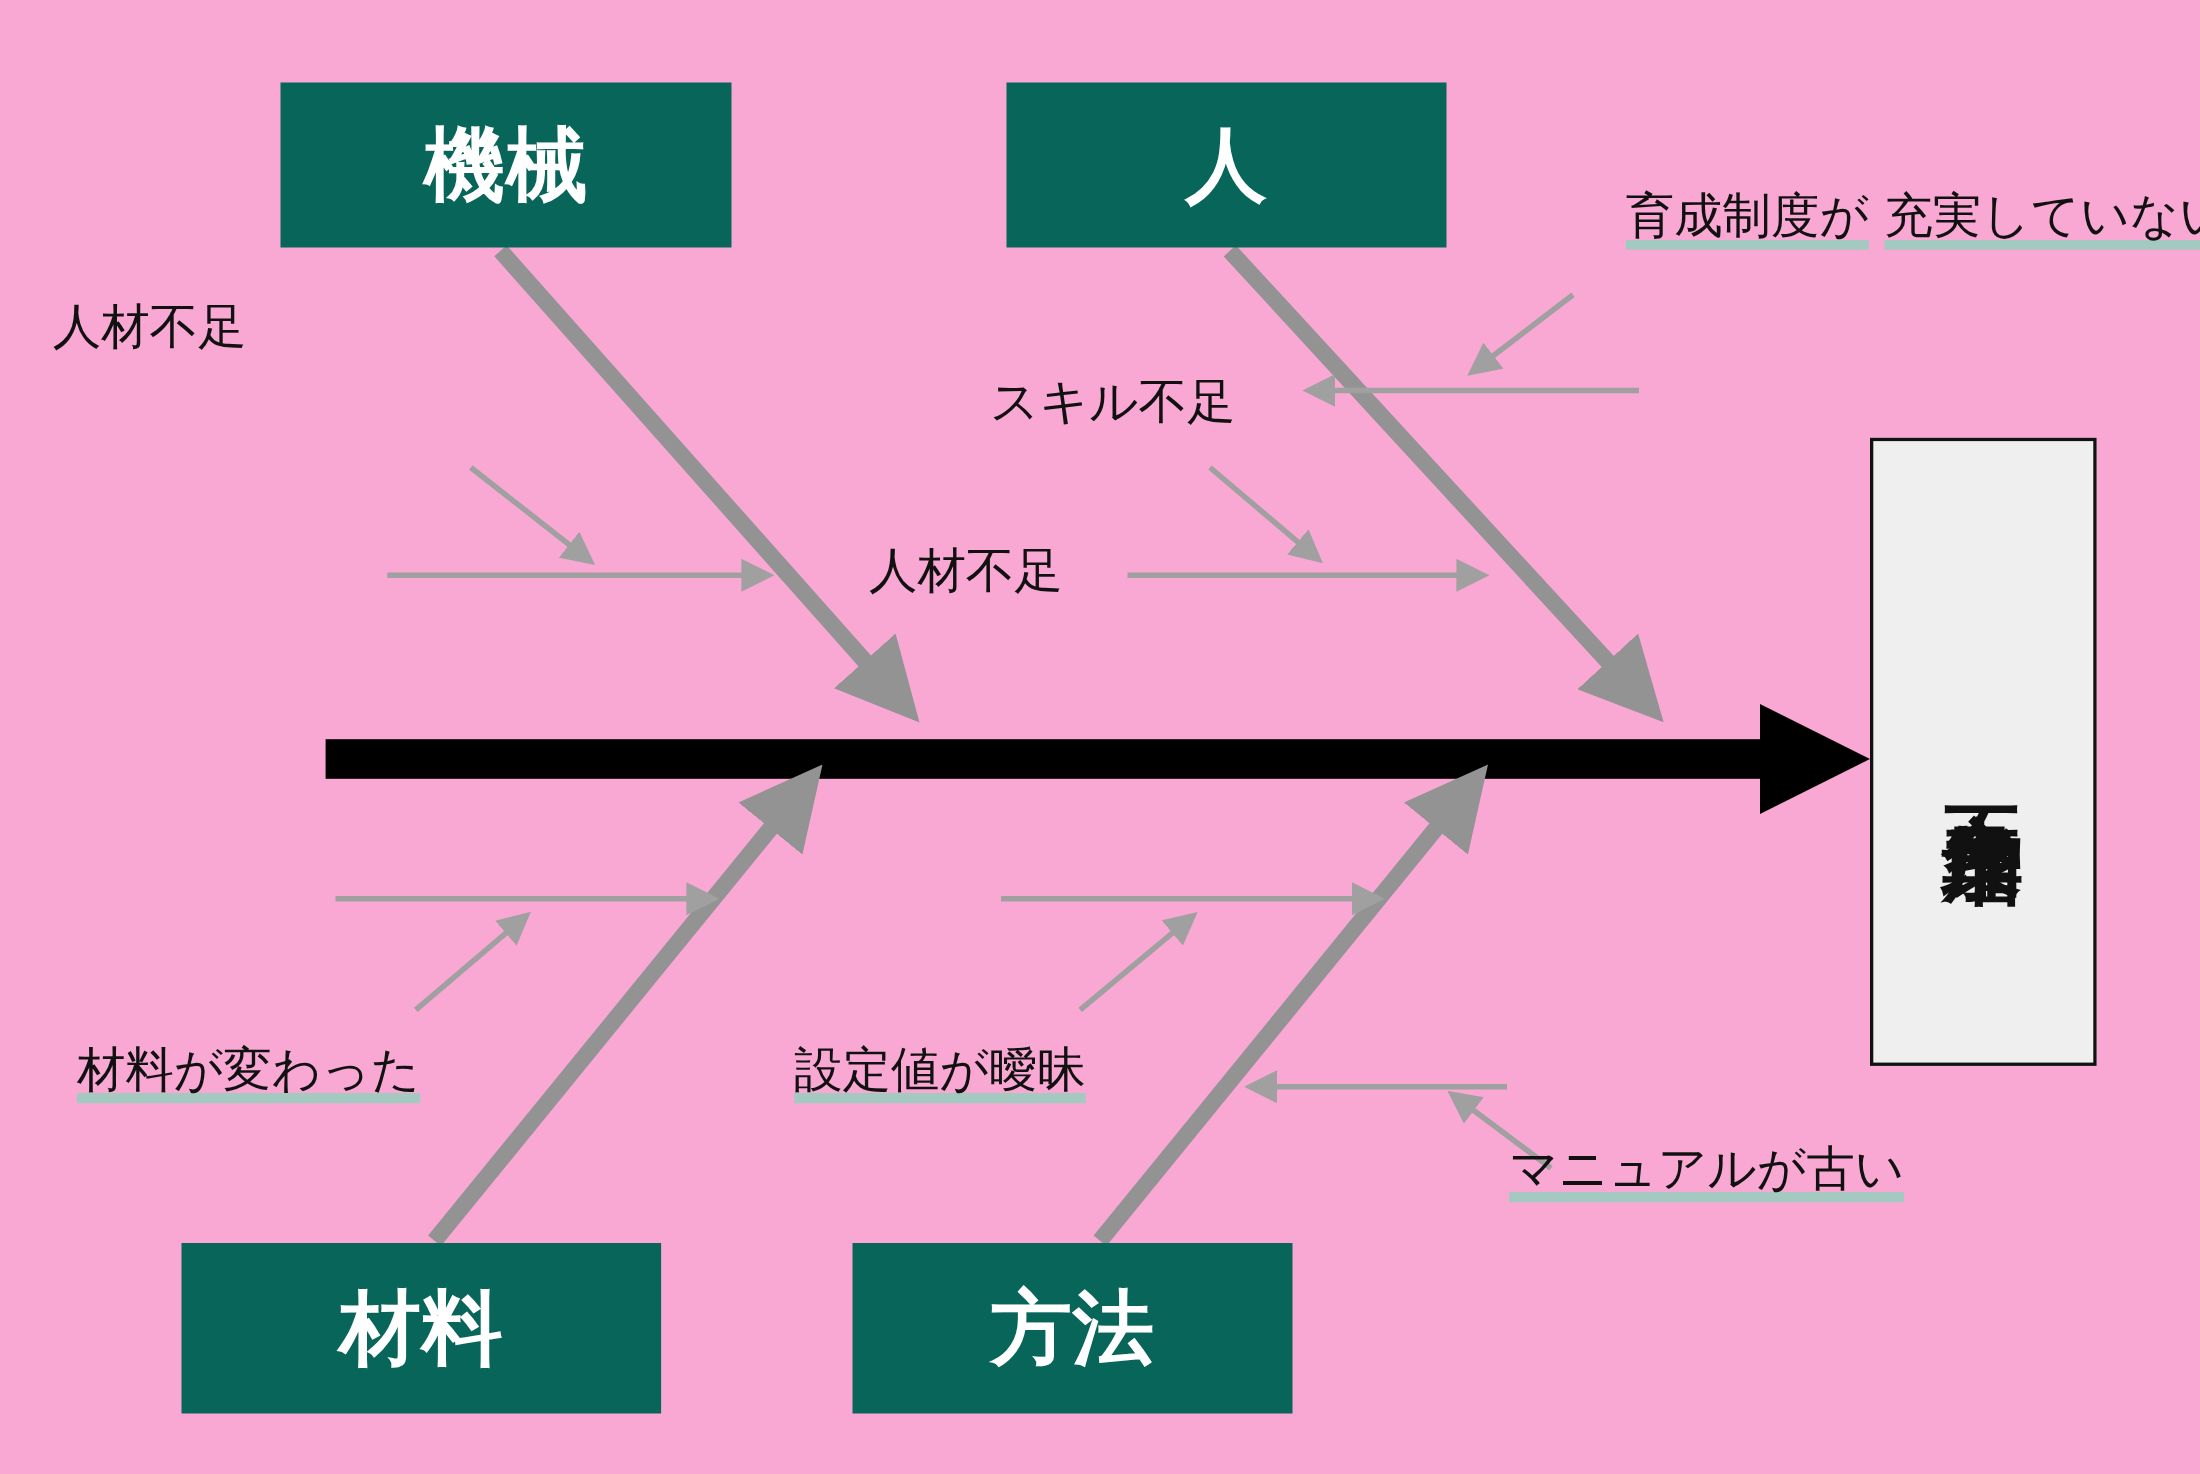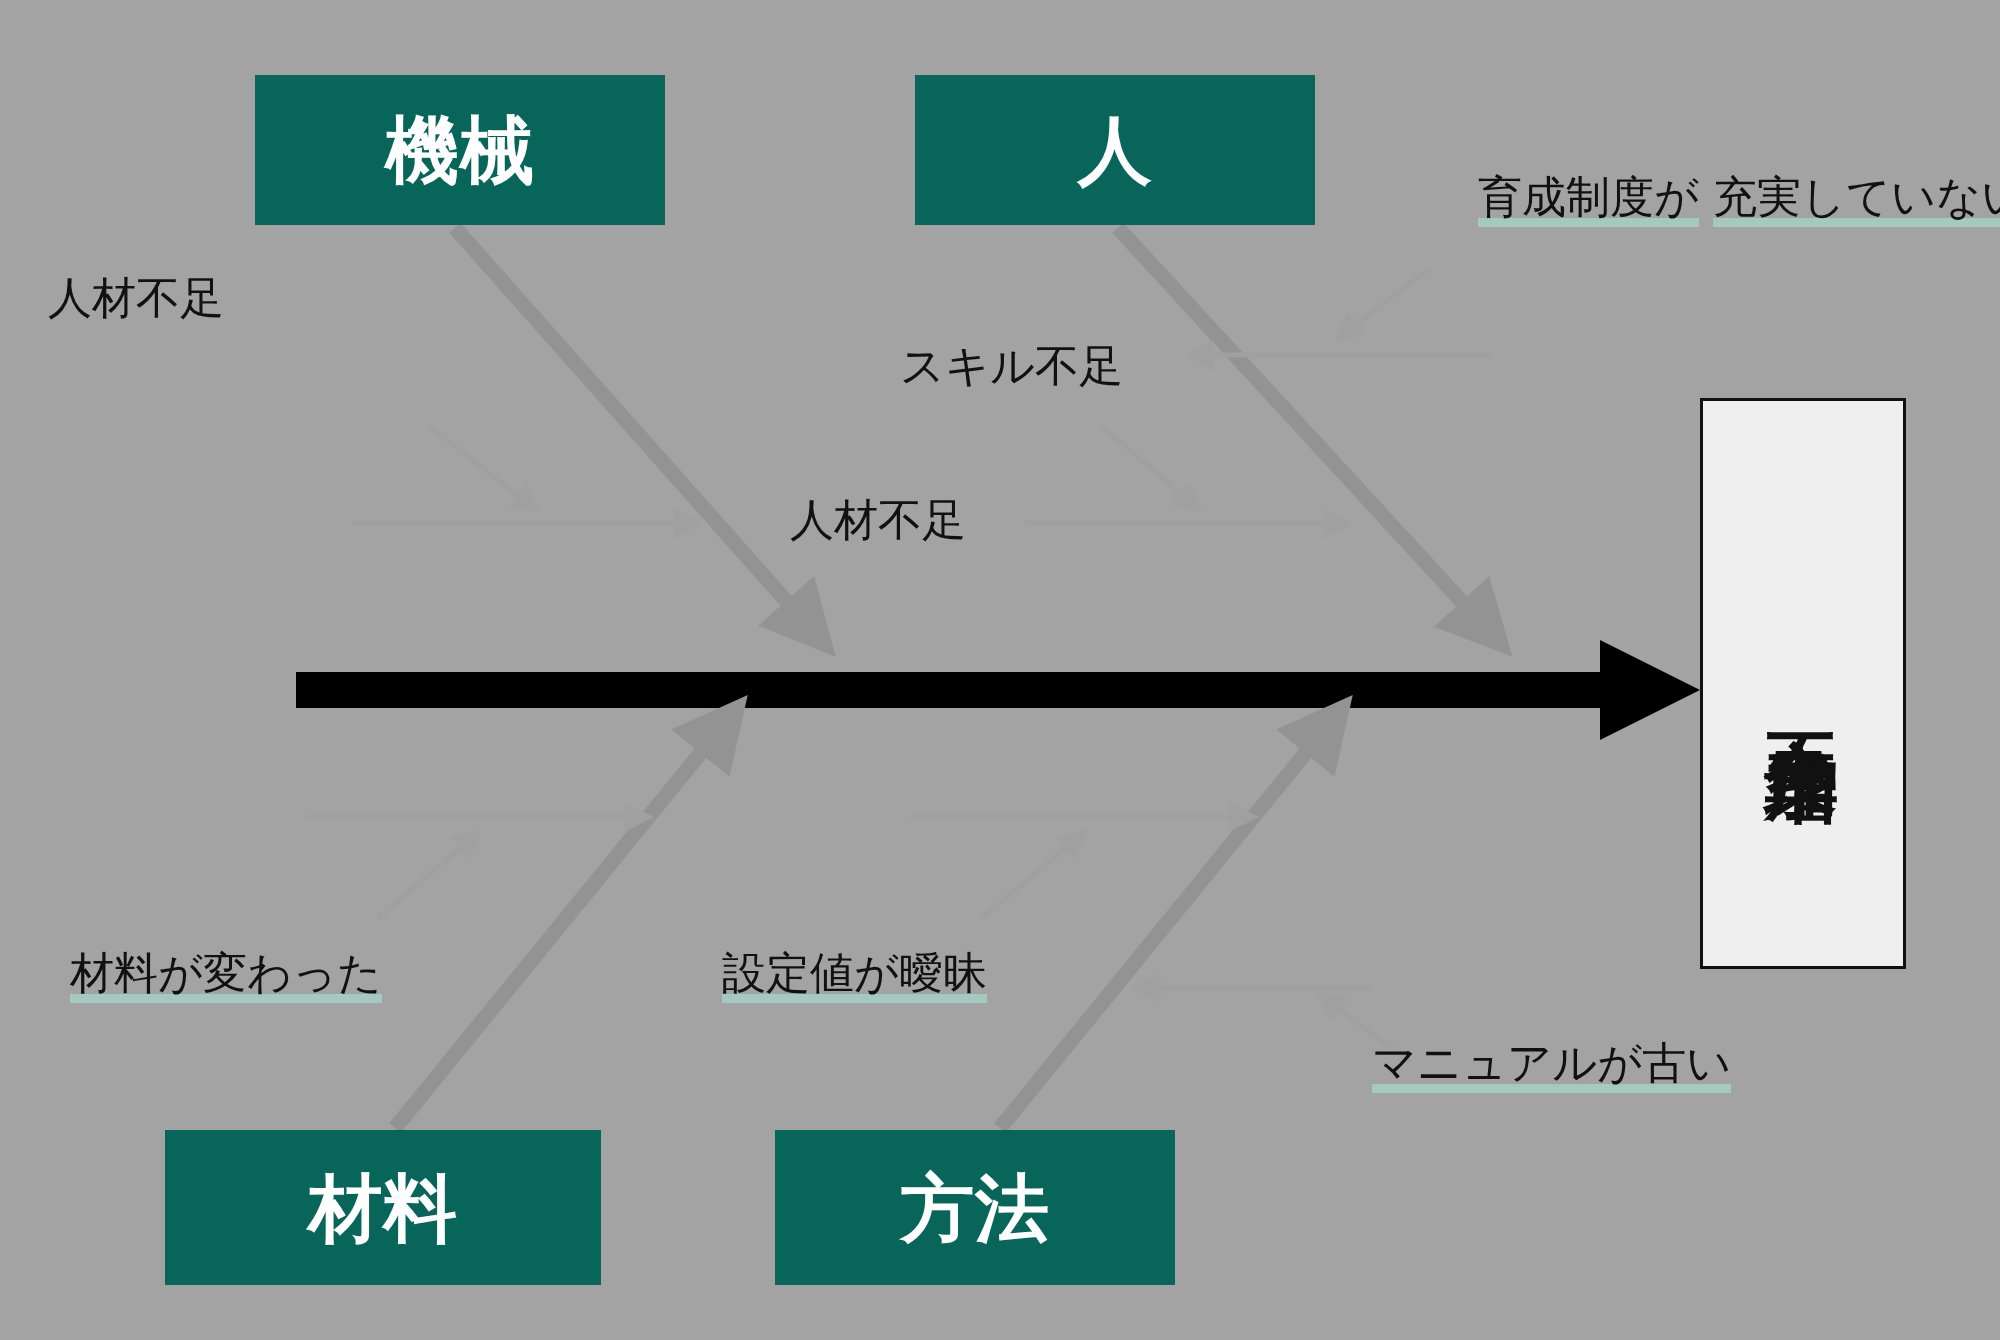--- a/index.html
+++ b/index.html
@@ -1,17 +1,17 @@
 <!DOCTYPE html>
 <html><head>
 <meta charset="utf-8">
 <style>
   html,body{margin:0;padding:0;background:#ffffff;}
   body{font-family:"DejaVu Sans","Liberation Sans",sans-serif;}
-  #stage{position:relative;width:2000px;height:1340px;background:#a3a3a3;overflow:hidden;}
+  #stage{position:relative;width:2000px;height:1340px;background:#f9a8d4;overflow:hidden;}
   svg.layer{position:absolute;left:0;top:0;width:2000px;height:1340px;}
 
   .cat-box{
     position:absolute;
     background:#07655A;
     color:#ffffff;
     display:flex;align-items:center;justify-content:center;
     font-weight:700;
     letter-spacing:.04em;
     line-height:1;

